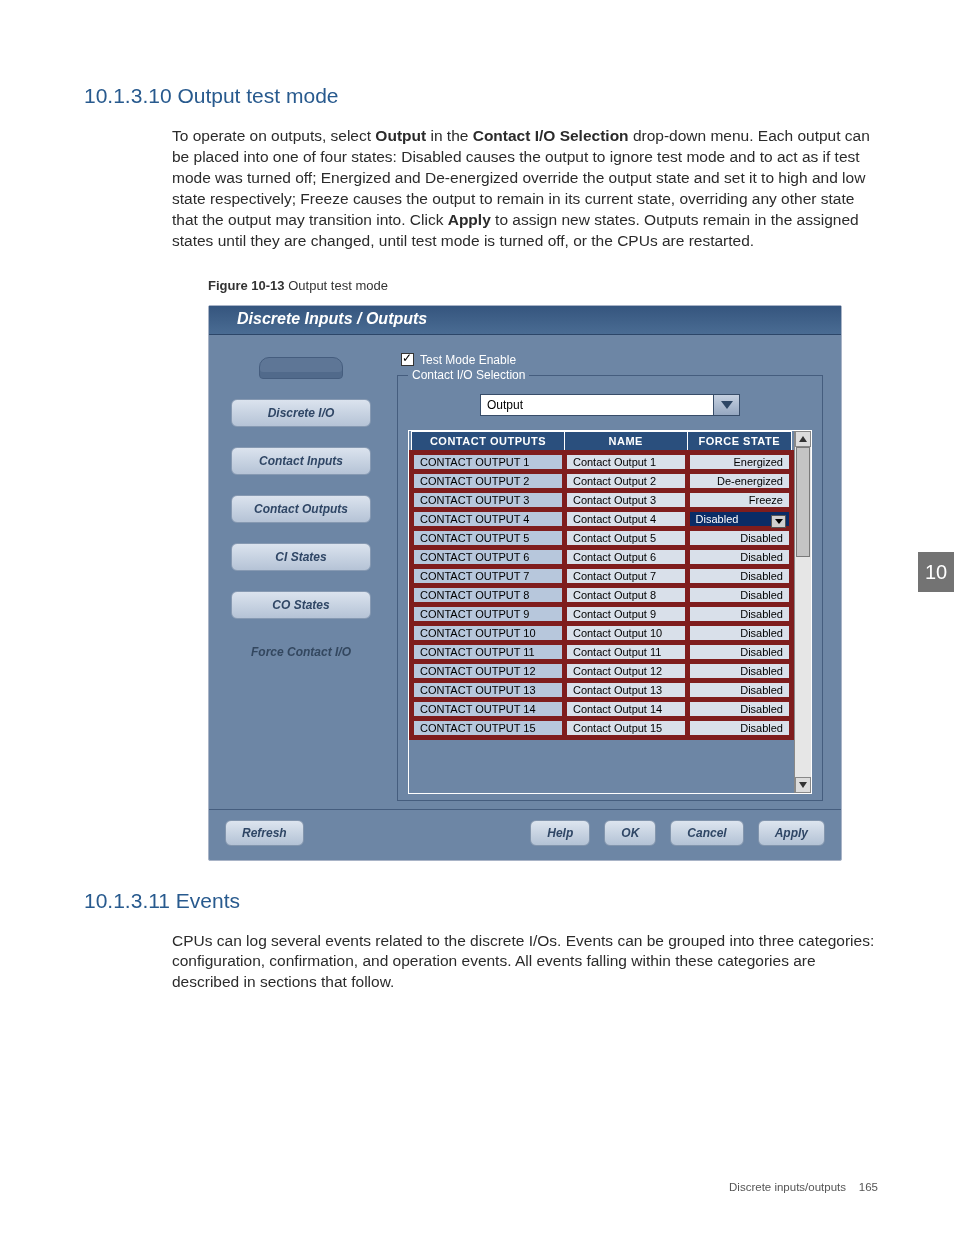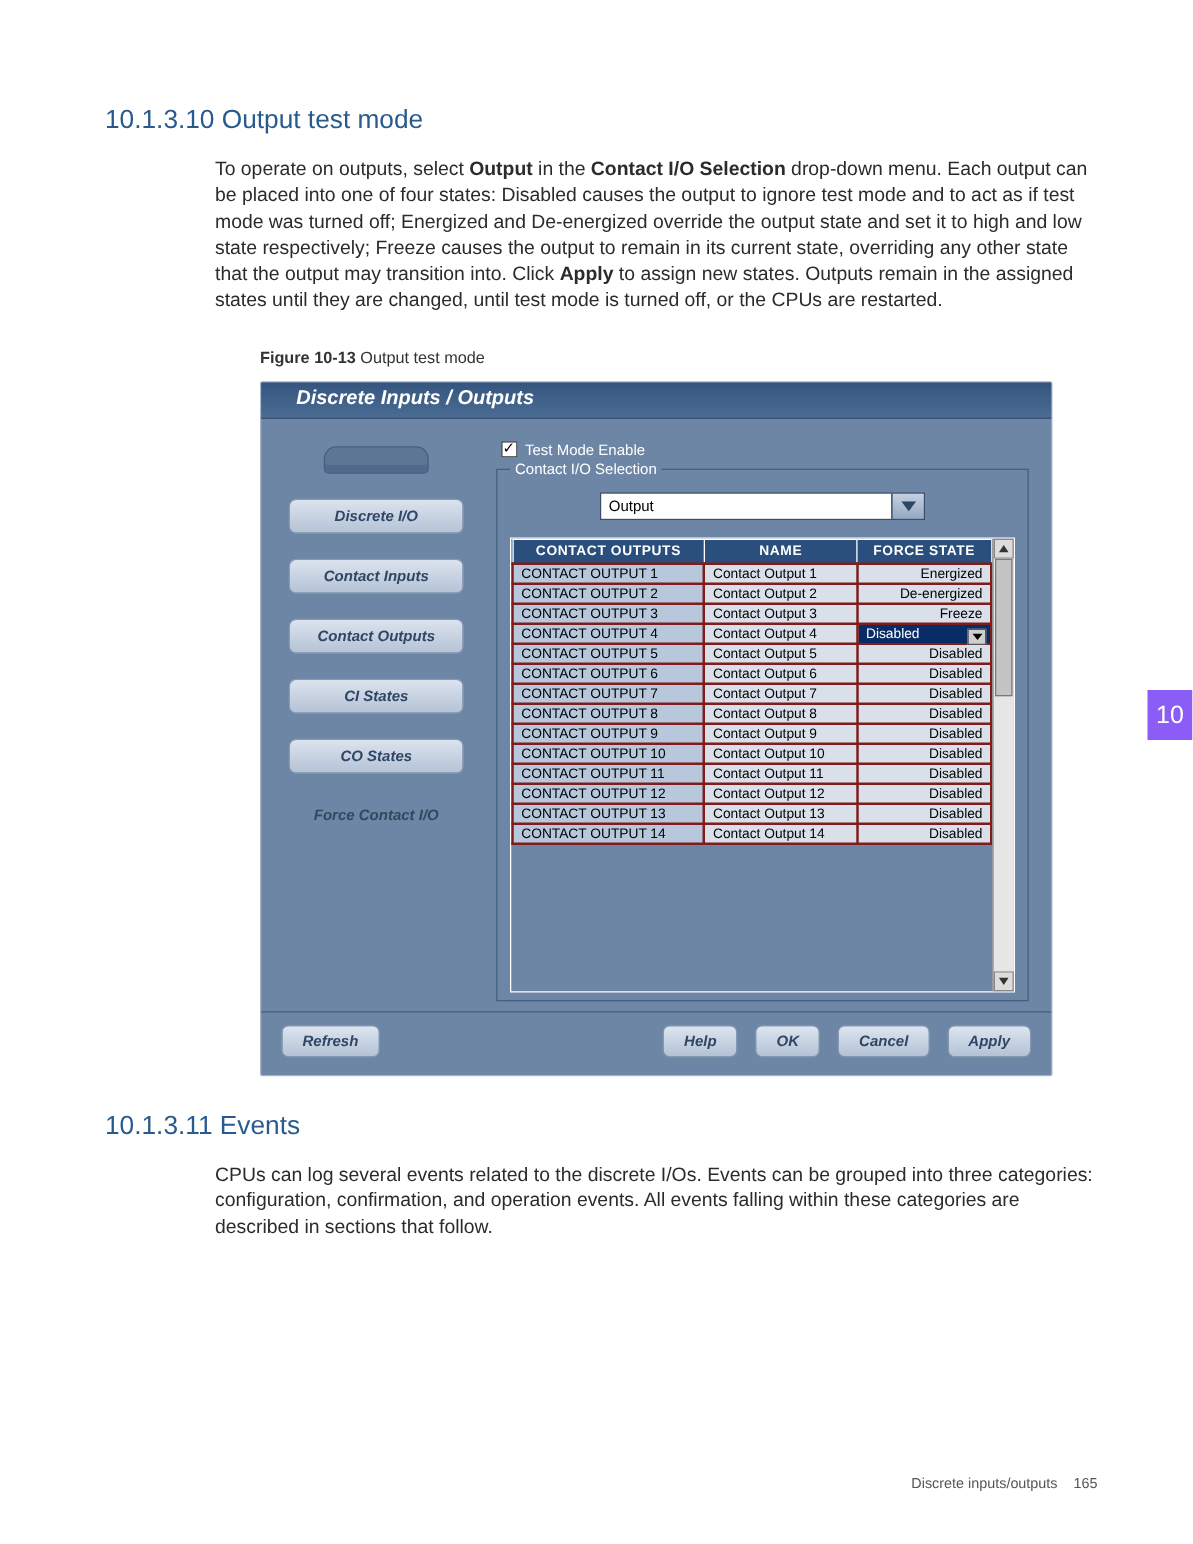--- a/index.html
+++ b/index.html
@@ -12,21 +12,21 @@
   h2.sec { color: #285a8e; font-weight: 400; font-size: 21px; margin-bottom: 18px; }
   h2.sec2 { color: #285a8e; font-weight: 400; font-size: 21px; margin: 28px 0 18px 0; }
   .body-text { margin-left: 88px; font-size: 15.5px; line-height: 1.35; color: #2b2b2b; }
   .body-text .bold { font-weight: 700; }
   .fig-caption { margin: 26px 0 12px 124px; font-size: 13px; }
   .fig-caption .bold { font-weight: 700; }
 
   
   .tab-badge {
     position: absolute; right: 0; top: 552px;
-    width: 36px; height: 40px; background: #8b5cf6; color: #fff;
+    width: 36px; height: 40px; background: #737373; color: #fff;
     display: flex; align-items: center; justify-content: center;
     font-size: 20px;
   }
 
   
   .footer {
     position: absolute; bottom: 42px; right: 76px;
     font-size: 11.5px; color: #555;
   }
 
@@ -92,21 +92,21 @@
 
   .table-wrap { flex: 1; display: flex; border: 1px solid #fff; }
   .table-scroll { flex: 1; overflow: hidden; }
   table { width: 100%; border-collapse: collapse; font-size: 11px; }
   th {
     background: #2a4f7d; color: #fff; font-weight: 700;
     letter-spacing: 0.5px; border: 1px solid #fff; padding: 3px 4px;
     text-align: center;
   }
   td {
-    border: 2px solid #7f1d1d; padding: 1px 6px; color: #000;
+    border: 5px solid #7f1d1d; padding: 1px 6px; color: #000;
     background: #d9e0ea;
   }
   td.col-id { background: #b7c7dc; }
   td.col-name { text-align: left; }
   td.col-state { text-align: right; }
   td.selected {
     background: #0a2c66; color: #fff; text-align: left;
     padding-right: 18px; position: relative;
   }
   td.selected::after {
@@ -267,20 +267,25 @@
                       <td class="col-state">Disabled</td>
                     </tr>
                     <tr>
                       <td class="col-id">CONTACT OUTPUT 13</td>
                       <td class="col-name">Contact Output 13</td>
                       <td class="col-state">Disabled</td>
                     </tr>
                     <tr>
                       <td class="col-id">CONTACT OUTPUT 14</td>
                       <td class="col-name">Contact Output 14</td>
+                      <td class="col-state">Disabled</td>
+                    </tr>
+                    <tr>
+                      <td class="col-id">CONTACT OUTPUT 15</td>
+                      <td class="col-name">Contact Output 15</td>
                       <td class="col-state">Disabled</td>
                     </tr>
                   </tbody>
               </table>
             </div>
             <div class="vscroll">
               <div class="vbtn">
                   <svg viewBox="0 0 8 6">
                     <polygon points="4,0 8,6 0,6" fill="#333"></polygon>
                   </svg>

